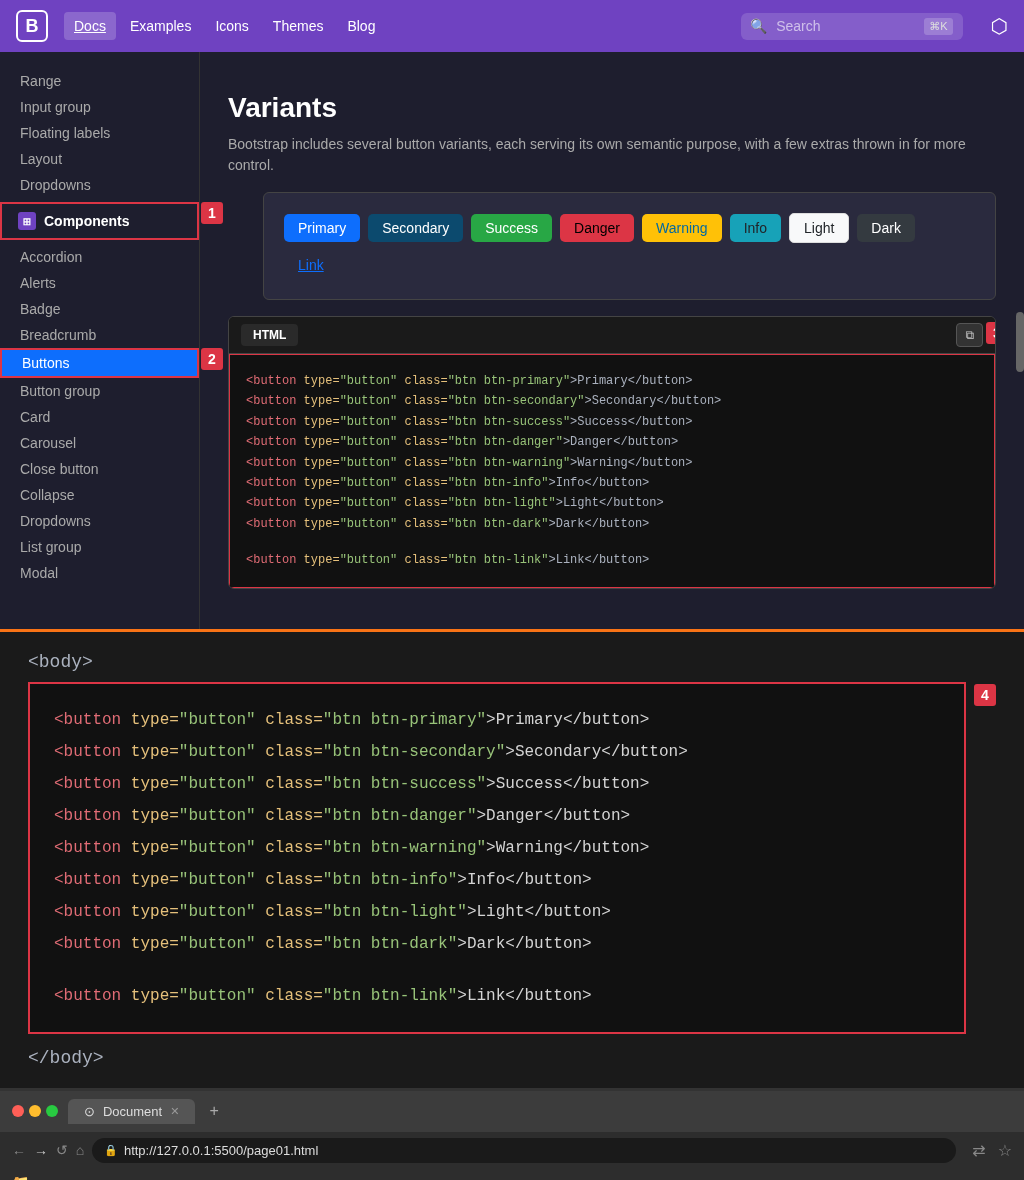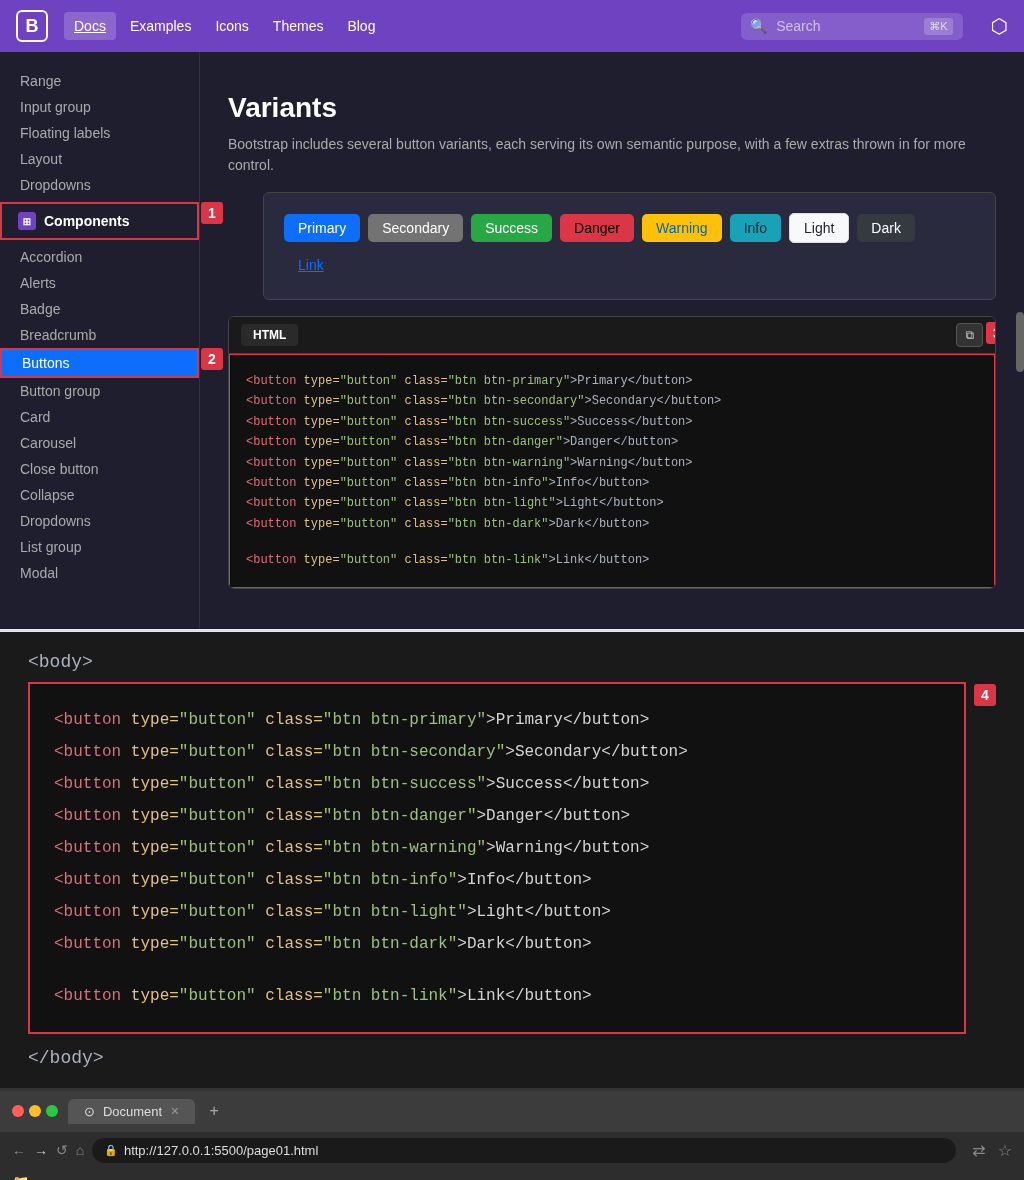--- a/index.html
+++ b/index.html
@@ -143,21 +143,21 @@
     }
     .demo-btn {
       padding: 6px 14px;
       border: none;
       border-radius: 5px;
       font-size: 14px;
       font-weight: 500;
       cursor: pointer;
     }
     .btn-primary-demo { background: #0d6efd; color: white; }
-    .btn-secondary-demo { background: #737373; color: white; }
+    .btn-secondary-demo { background: #0c4a6e; color: white; }
     .btn-success-demo { background: #28a745; color: white; }
     .btn-danger-demo { background: #dc3545; color: #000000; }
     .btn-warning-demo { background: #ffc107; color: #0369a1; }
     .btn-info-demo { background: #17a2b8; color: #212529; }
     .btn-light-demo { background: #f8f9fa; color: #212529; border: 1px solid #ddd; }
     .btn-dark-demo { background: #343a40; color: white; }
     .btn-link-demo { background: transparent; color: #0d6efd; text-decoration: underline; }
 
     
     .code-panel {
@@ -211,21 +211,21 @@
       font-weight: 700;
       width: 22px; height: 22px;
       border-radius: 3px;
       display: flex; align-items: center; justify-content: center;
     }
 
     
     .code-view-section {
       background: #1a1a1a;
       padding: 20px 28px;
-      border-top: 3px solid #e5e5e5;
+      border-top: 3px solid #f97316;
     }
     .body-tag {
       font-family: 'Courier New', monospace;
       font-size: 18px;
       color: #abb2bf;
       margin-bottom: 10px;
     }
     .large-code-block {
       border: 2px solid #dc3545;
       padding: 20px 24px;

